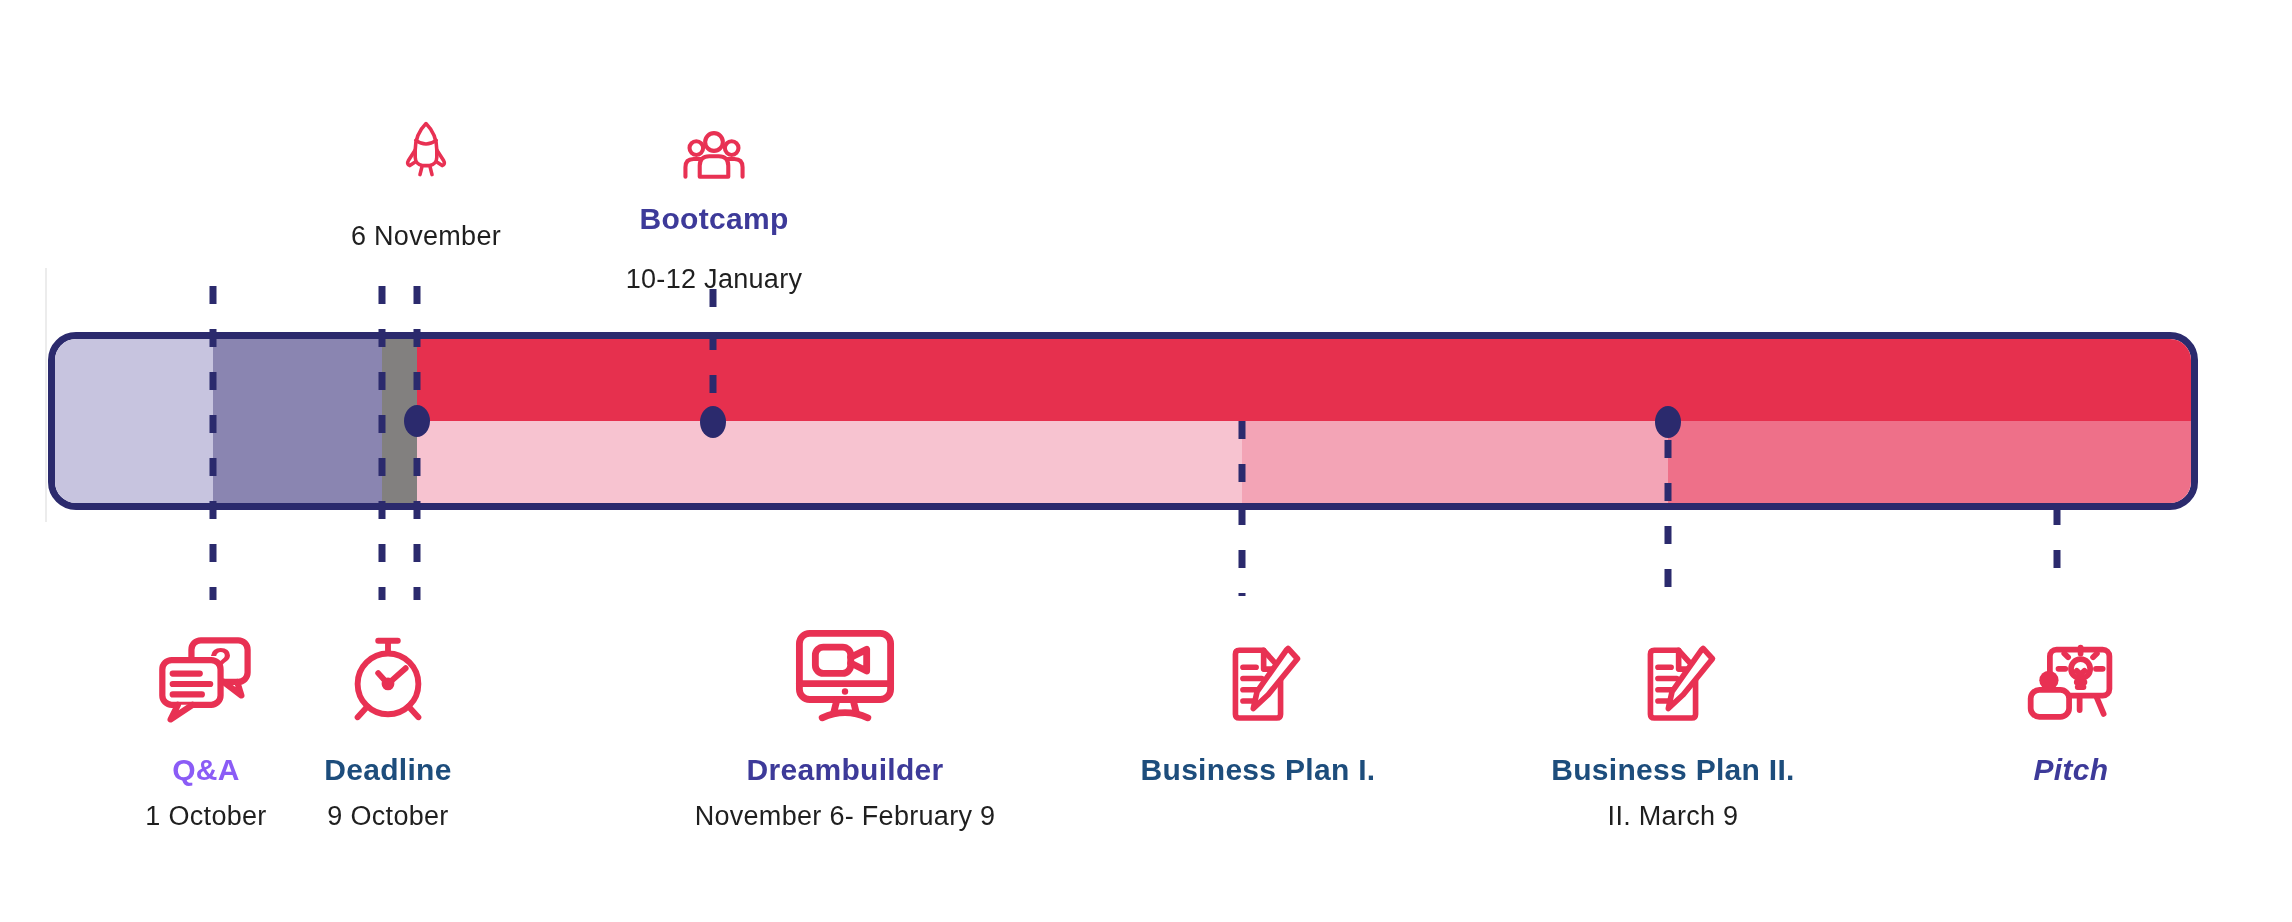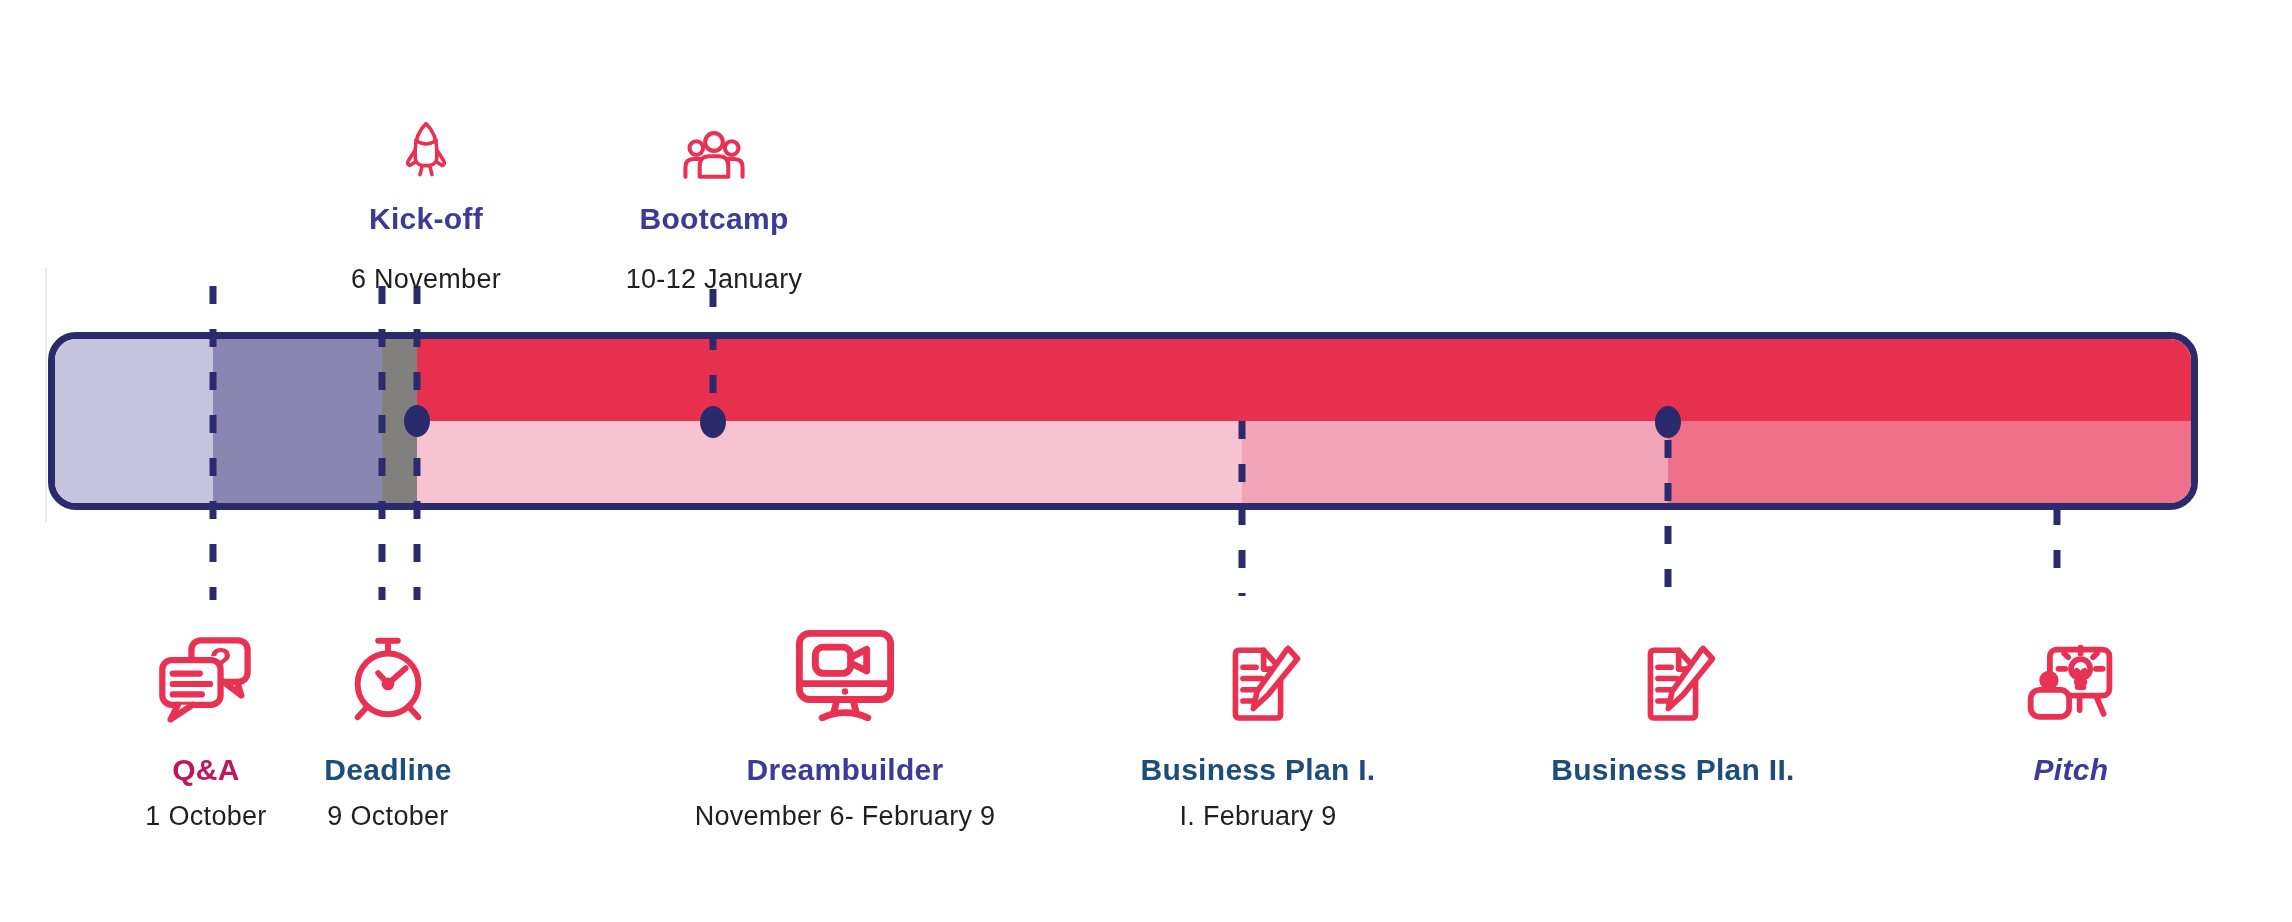--- a/index.html
+++ b/index.html
@@ -75,21 +75,20 @@
   <div class="event top" style="left:236px;top:76px;">
     <div class="icon-slot">
       <svg width="60" height="86" viewBox="0 0 100 100">
         <path d="M50 6 C62 18 68 34 68 50 L68 62 C68 70 62 75 56 76 L44 76 C38 75 32 70 32 62 L32 50 C32 34 38 18 50 6 Z"></path>
         <path d="M33 34 Q50 46 67 34"></path>
         <path d="M32 50 L21 67 Q17 74 23 76 L32 70"></path>
         <path d="M68 50 L79 67 Q83 74 77 76 L68 70"></path>
         <path d="M43 79 L40 91 M57 79 L60 91"></path>
       </svg>
     </div>
-    <div class="label" style="color: rgb(61, 58, 153);">Kick-off</div>
     <div class="date">6 November</div>
   </div>
 
   <div class="event top" style="left:524px;top:76px;">
     <div class="icon-slot">
       <svg width="100" height="68" viewBox="0 0 100 100">
         <circle cx="24" cy="34" r="10"></circle>
         <circle cx="76" cy="34" r="10"></circle>
         <path d="M8 76 L8 62 Q8 50 20 50 L32 50"></path>
         <path d="M92 76 L92 62 Q92 50 80 50 L68 50"></path>
@@ -106,21 +105,21 @@
     <div class="icon-slot">
       <svg width="112" height="104" viewBox="0 0 100 100">
         <rect x="36" y="8" width="54" height="40" rx="9"></rect>
         <path d="M80 48 L84 61 L67 48"></path>
         <text class="q" x="64" y="40" text-anchor="middle">?</text>
         <rect class="wf" x="8" y="27" width="56" height="43" rx="9"></rect>
         <path class="wf" d="M23 70 L16 84 L37 70"></path>
         <path d="M18 40 L44 40 M18 50 L54 50 M18 60 L46 60"></path>
       </svg>
     </div>
-    <div class="label" style="color: #be185d;">Q&amp;A</div>
+    <div class="label" style="color: #8b5cf6;">Q&amp;A</div>
     <div class="date">1 October</div>
   </div>
 
   <div class="event bottom" style="left:198px;top:610px;">
     <div class="icon-slot">
       <svg width="98" height="112" viewBox="0 0 100 100">
         <path d="M50 13 L50 22 M40 10 L60 10"></path>
         <circle cx="50" cy="54" r="31"></circle>
         <path d="M50 54 L40 43 M50 54 L68 38"></path>
         <circle cx="50" cy="54" r="3.5"></circle>
@@ -150,33 +149,33 @@
   <div class="event bottom" style="left:1068px;top:610px;">
     <div class="icon-slot">
       <svg width="94" height="100" viewBox="0 0 100 100">
         <path d="M74 32 L74 80 Q74 84 70 84 L30 84 Q26 84 26 80 L26 16 Q26 12 30 12 L56 12 Z"></path>
         <path d="M56 12 L56 32 L74 32"></path>
         <path d="M34 30 L48 30 M34 42 L54 42 M34 54 L52 54 M34 66 L48 66"></path>
         <path class="wf" d="M82 10 L92 21 L61 59 L45 74 L49 56 L80 12 Z"></path>
       </svg>
     </div>
     <div class="label" style="color: rgb(29, 77, 124);">Business Plan I.</div>
-    <div class="date">I. February 9</div>
   </div>
 
   <div class="event bottom" style="left:1483px;top:610px;">
     <div class="icon-slot">
       <svg width="94" height="100" viewBox="0 0 100 100">
         <path d="M74 32 L74 80 Q74 84 70 84 L30 84 Q26 84 26 80 L26 16 Q26 12 30 12 L56 12 Z"></path>
         <path d="M56 12 L56 32 L74 32"></path>
         <path d="M34 30 L48 30 M34 42 L54 42 M34 54 L52 54 M34 66 L48 66"></path>
         <path class="wf" d="M82 10 L92 21 L61 59 L45 74 L49 56 L80 12 Z"></path>
       </svg>
     </div>
     <div class="label" style="color: rgb(29, 77, 124);">Business Plan II.</div>
+    <div class="date">II. March 9</div>
   </div>
 
   <div class="event bottom" style="left:1881px;top:610px;">
     <div class="icon-slot">
       <svg width="120" height="96" viewBox="0 0 100 100">
         <path d="M42 58 L34 77 M76 58 L84 77 M59 58 L59 73"></path>
         <rect class="wf" x="28" y="10" width="62" height="48" rx="7"></rect>
         <circle cx="60" cy="30" r="10"></circle>
         <path d="M56 32 L60 36 L64 32"></path>
         <path d="M56 44 L64 44 M57 49 L63 49"></path>

